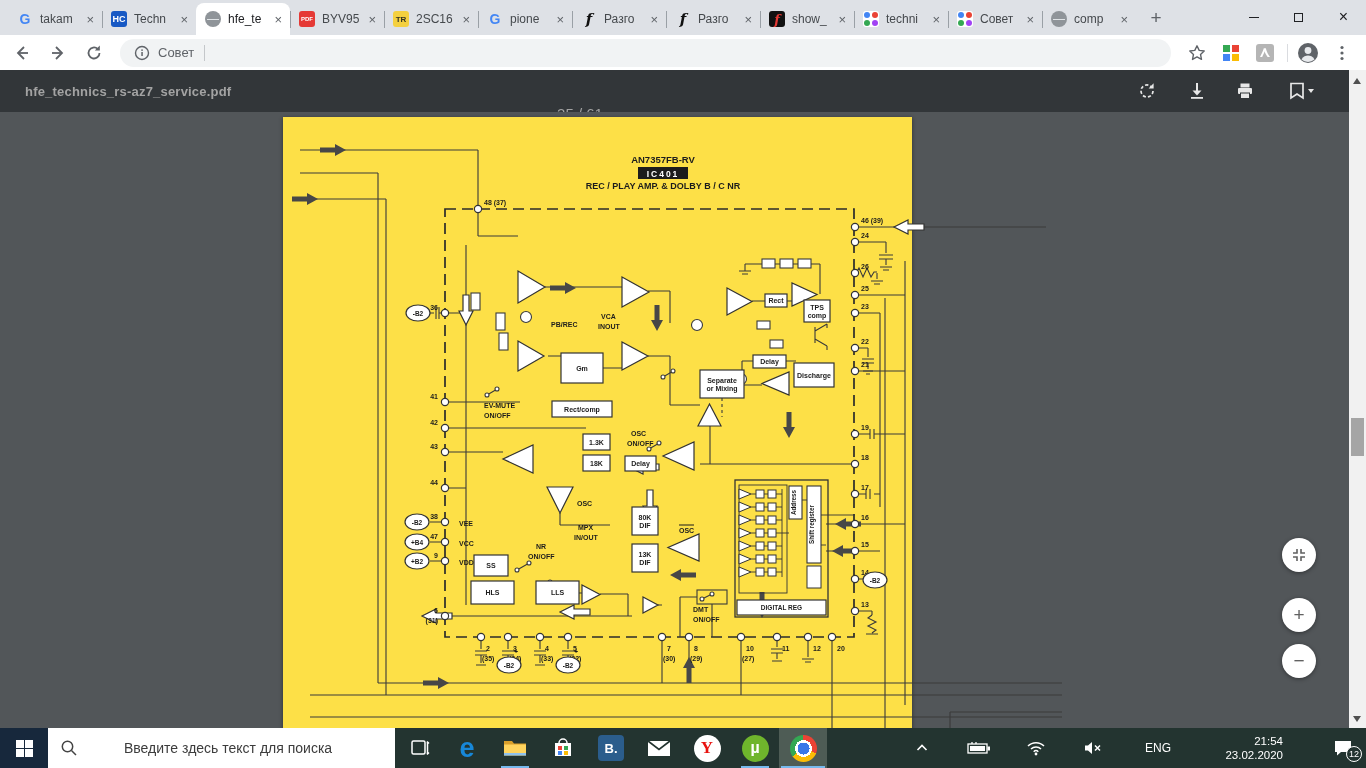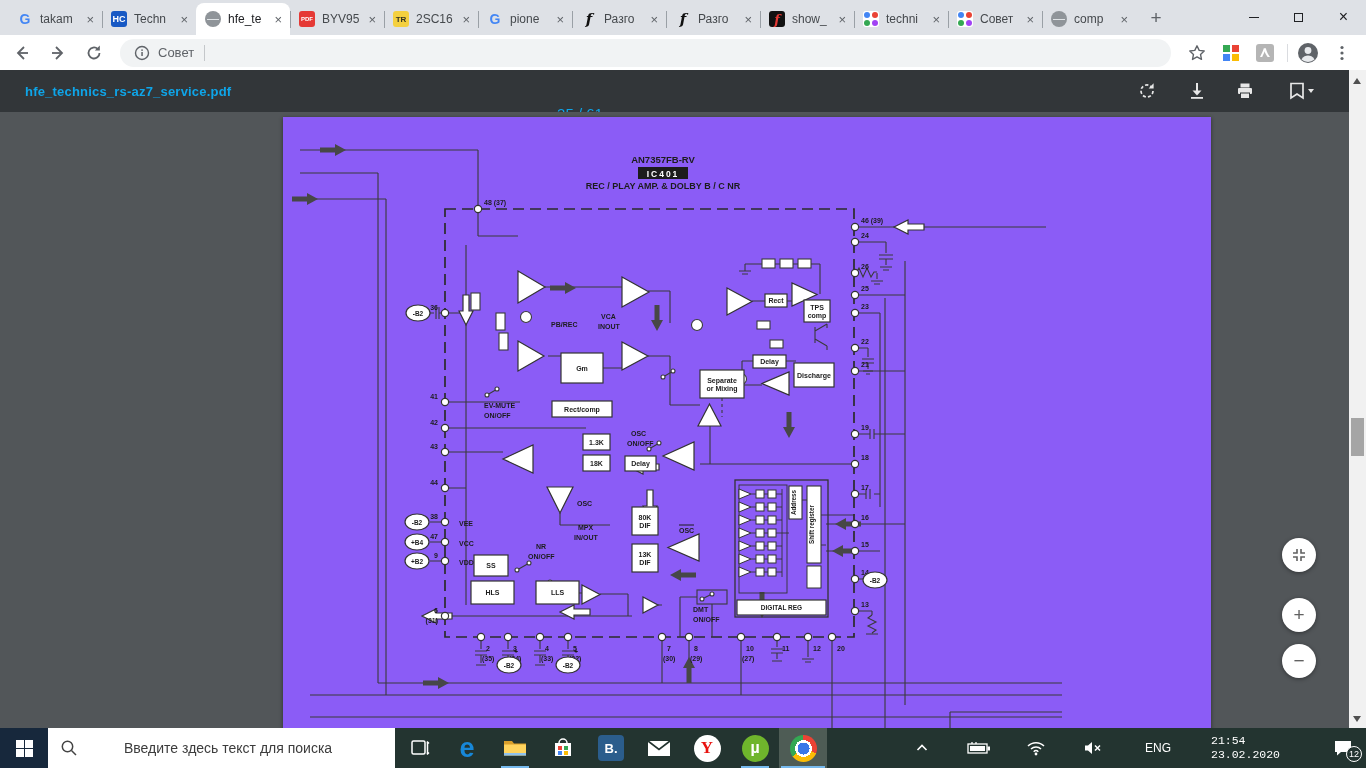--- a/index.html
+++ b/index.html
@@ -46,28 +46,28 @@
   .urlbar .path { color:#202124; font-size:13px; white-space:nowrap; overflow:hidden; flex:1; }
   .rt-ic { width:28px; height:28px; display:flex; align-items:center; justify-content:center; margin-right:6px; cursor:pointer; flex:0 0 auto; }
   .ext-mc { width:16px; height:16px; position:relative; }
   .ext-mc i { position:absolute; width:7px; height:7px; }
   .ext-mc i:nth-child(1){left:0;top:0;background:#34a853;} .ext-mc i:nth-child(2){right:0;top:0;background:#ea4335;}
   .ext-mc i:nth-child(3){left:0;bottom:0;background:#4285f4;} .ext-mc i:nth-child(4){right:0;bottom:0;background:#fbbc05;}
   .ext-adobe { width:18px; height:18px; background:#b5b5b5; border-radius:3px; display:flex; align-items:center; justify-content:center; }
   .vsep { width:1px; height:18px; background:#dadce0; margin:0 6px 0 2px; }
 
   
-  .pdfbar { position:absolute; left:0; top:70px; width:1349px; height:42px; background:#323639; display:flex; align-items:center; color:#0ea5e9; }
+  .pdfbar { position:absolute; left:0; top:70px; width:1349px; height:42px; background:#323639; display:flex; align-items:center; color:#a3a3a3; }
   .pdfbar .fname { font-size:13px; font-weight:600; margin-left:25px; letter-spacing:.2px; }
   .pdfbar .pageind { position:absolute; left:540px; width:80px; text-align:center; font-size:15px;margin-top:44px; }
   .pdfbar .ric { position:absolute; top:7px; width:28px; height:28px; display:flex; align-items:center; justify-content:center; cursor:pointer; }
 
   
   .viewer { position:absolute; left:0; top:112px; width:1349px; height:616px; background:#525659; overflow:hidden; }
-  .page { position:absolute; left:283px; top:5px; width:928px; height:640px; background:#8b5cf6; box-shadow:0 1px 4px rgba(0,0,0,.45); }
+  .page { position:absolute; left:283px; top:5px; width:629px; height:640px; background:#fde047; box-shadow:0 1px 4px rgba(0,0,0,.45); }
   .zoomfab { position:absolute; width:34px; height:34px; border-radius:50%; background:#fff; box-shadow:0 1px 4px rgba(0,0,0,.4); display:flex; align-items:center; justify-content:center; color:#616161; font-size:19px; cursor:pointer; }
   .scrollbar { position:absolute; right:0; top:70px; width:17px; height:658px; background:#f1f1f1; z-index:5; }
   .sb-thumb { position:absolute; left:2px; top:348px; width:13px; height:38px; background:#a5a5a5; }
   .sb-up { position:absolute; left:4px; top:8px; width:0; height:0; border-left:4px solid transparent; border-right:4px solid transparent; border-bottom:6px solid #505050; }
   .sb-dn { position:absolute; left:4px; bottom:6px; width:0; height:0; border-left:4px solid transparent; border-right:4px solid transparent; border-top:6px solid #505050; }
 
   
   .taskbar { position:absolute; left:0; top:728px; width:1366px; height:40px; background:#233430; display:flex; align-items:stretch; color:#fff; }
   .startbtn { width:48px; background:#17283c; display:flex; align-items:center; justify-content:center; cursor:pointer; }
   .searchbox { width:347px; background:#fff; display:flex; align-items:center; cursor:text;gap:36px; }
@@ -81,21 +81,21 @@
   .glyph-vk { width:26px; height:26px; background:#2b5d8c; border-radius:4px; color:#fff; font-weight:700; font-size:13px; display:flex; align-items:center; justify-content:center; }
   .glyph-ya { width:27px; height:27px; background:#fff; border-radius:50%; color:#e8120f; font-family:"Liberation Serif",serif; font-weight:700; font-size:17px; display:flex; align-items:center; justify-content:center; }
   .glyph-ut { width:27px; height:27px; background:#6fb52c; border-radius:50%; color:#fff; font-weight:700; font-size:16px; display:flex; align-items:center; justify-content:center; }
   .glyph-chrome { width:27px; height:27px; border-radius:50%;
     background:
       radial-gradient(circle at 50% 50%, #3a77e8 0 6px, #fff 6px 8.5px, transparent 8.5px),
       conic-gradient(from 0deg, #ea4335 0 110deg, #fbbc05 110deg 235deg, #34a853 235deg 360deg); }
   .tray { position:absolute; right:0; top:0; height:40px; display:flex; align-items:center;gap:33px; }
   .tray-ic { width:24px; height:40px; display:flex; align-items:center; justify-content:center; cursor:pointer; }
   .tray-lang { width:40px; text-align:center; font-size:12px; cursor:pointer; }
-  .tray-clock { width:76px; text-align:left; font-size:11.5px; line-height:14px; padding-right:4px; cursor:pointer;font-family:Liberation Mono, monospace; }
+  .tray-clock { width:76px; text-align:right; font-size:11.5px; line-height:14px; padding-right:4px; cursor:pointer; }
   .tray-note { position:relative; width:46px; height:40px; display:flex; align-items:center; justify-content:center; cursor:pointer; }
   .note-badge { position:absolute; right:4px; bottom:6px; min-width:16px; height:16px; border:1.5px solid #fff; border-radius:50%; background:#233430; color:#fff; font-size:9px; display:flex; align-items:center; justify-content:center; }
 
   svg text { font-family:"Liberation Sans", sans-serif; }
 </style>
 </head>
 <body>
 
 <div id="stage">
 

